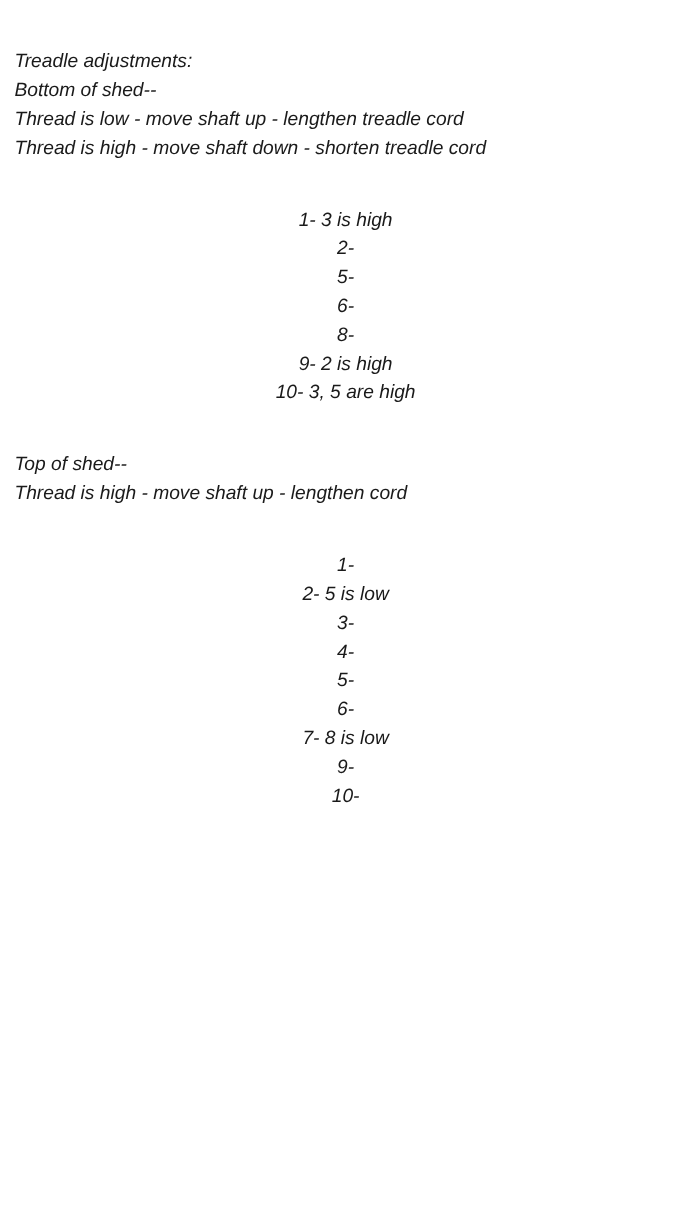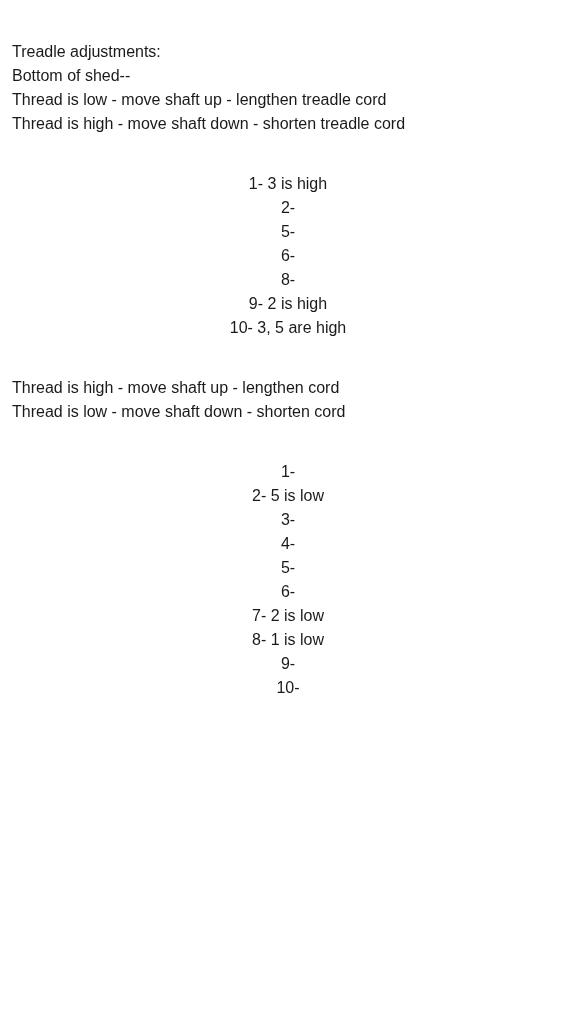--- a/index.html
+++ b/index.html
@@ -19,20 +19,21 @@
       line-height: 1.5;
     }
 
     .content {
       max-width: 560px;
     }
 
     .line {
       display: block;
       margin-bottom: 0;
+      font-style: italic;
     }
 
     .section {
       margin-bottom: 20px;
     }
 
     .list-section {
       margin-bottom: 20px;
       text-align: center;
     }
@@ -66,33 +67,32 @@
       <span class="list-item line">5-</span>
       <span class="list-item line">6-</span>
       <span class="list-item line">8-</span>
       <span class="list-item line">9- 2 is high</span>
       <span class="list-item line">10- 3, 5 are high</span>
     </div>
 
   <div class="spacer"></div>
 
   <div class="section">
+    <span class="line">Top of shed--</span>
     <span class="line">Thread is high - move shaft up - lengthen cord</span>
-    <span class="line">Thread is low - move shaft down - shorten cord</span>
   </div>
 
   <div class="spacer"></div>
 
   <div class="list-section">
 
   <span class="list-item line">1-</span>
       <span class="list-item line">2- 5 is low</span>
       <span class="list-item line">3-</span>
       <span class="list-item line">4-</span>
       <span class="list-item line">5-</span>
       <span class="list-item line">6-</span>
-      <span class="list-item line">7- 2 is low</span>
-      <span class="list-item line">8- 1 is low</span>
+      <span class="list-item line">7- 8 is low</span>
       <span class="list-item line">9-</span>
       <span class="list-item line">10-</span>
     </div>
 
 </div>
 
 </body></html>

